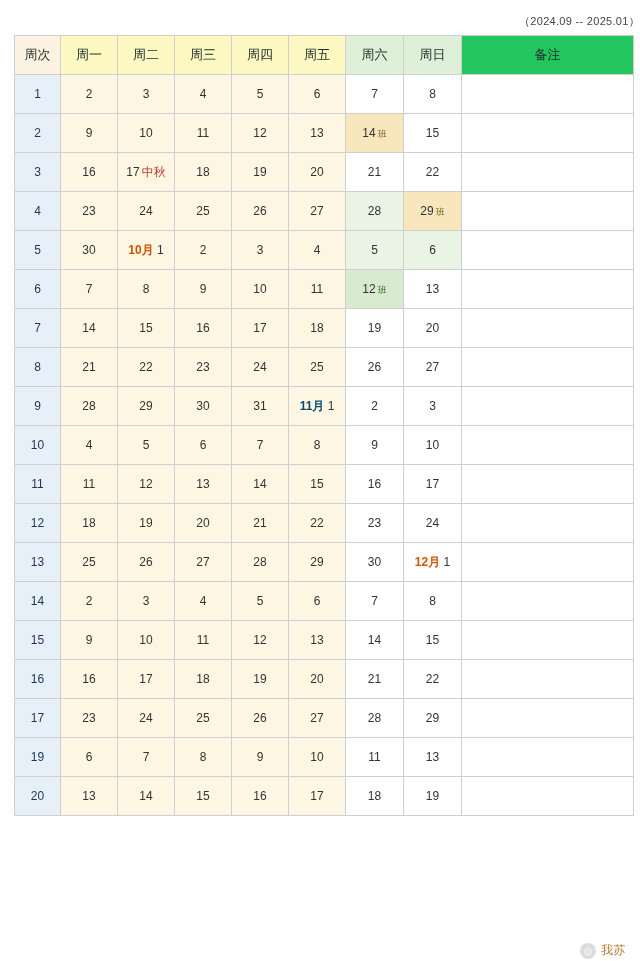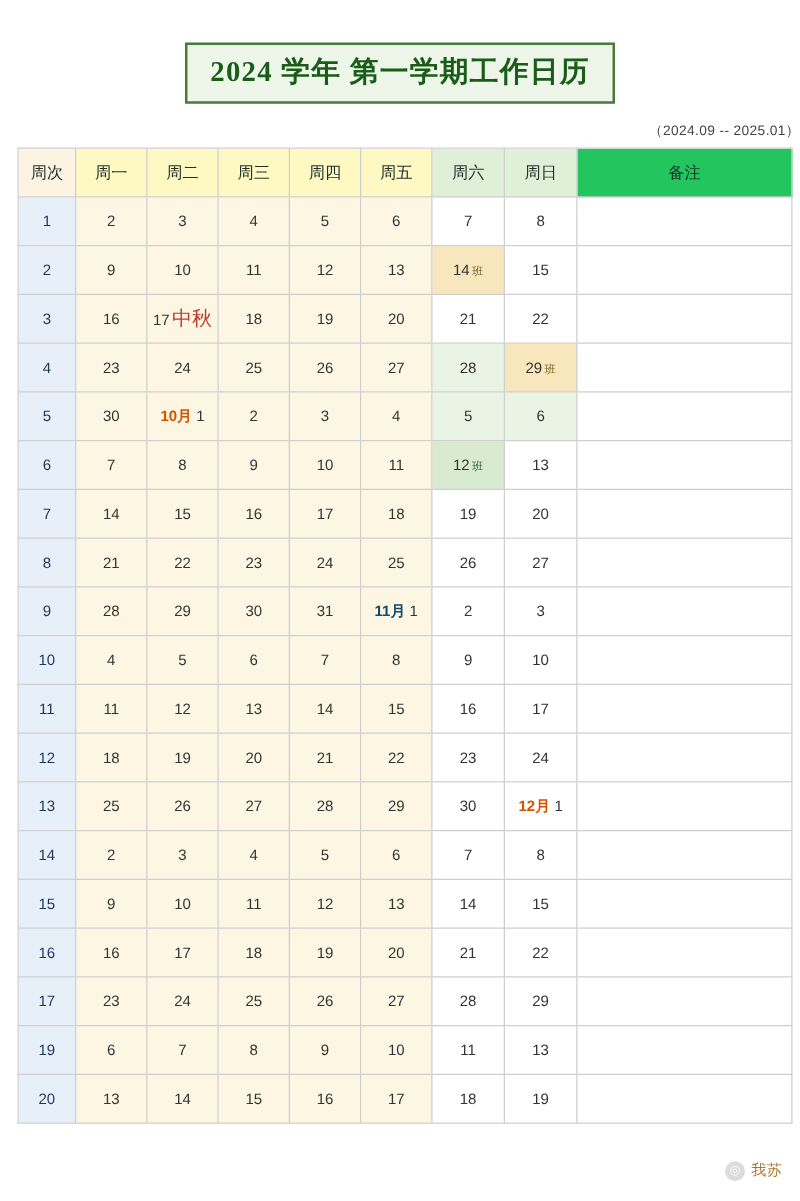--- a/index.html
+++ b/index.html
@@ -128,21 +128,21 @@
     color: #c9761b;
     font-size: 12px;
   }
   
   .mk {
     font-size: 9px;
     color: #7a5c1e;
     margin-left: 2px;
   }
   .mk-green { color: #2e6b2e; }
-  .mk-red { color: #c0392b; font-size: 16px; margin-left: 2px; }
+  .mk-red { color: #c0392b; font-size: 12px; margin-left: 2px; }
   .mon-start {
     color: #d35400;
     font-weight: bold;
   }
   .mon-blue {
     color: #0c4a6e;
     font-weight: bold;
     margin-top: 10px;
   }
   .hl-soft  { background: #f8e6bd !important; }
@@ -174,23 +174,20 @@
     line-height: 16px;
     text-align: center;
   }
   .wm-text { color: #a16207; letter-spacing: 0.5px; }
 </style>
 </head>
 <body>
 
 <div class="page">
 
-  <div class="title-wrap">
-    <div class="title-box">2024 学年  第一学期工作日历</div>
-  </div>
 
   <div class="subtitle">（2024.09 -- 2025.01）</div>
 
   <div class="cal-wrap">
     <table class="cal">
       <colgroup>
         <col class="c-week">
           <col class="c-day">
           <col class="c-day">
           <col class="c-day">

